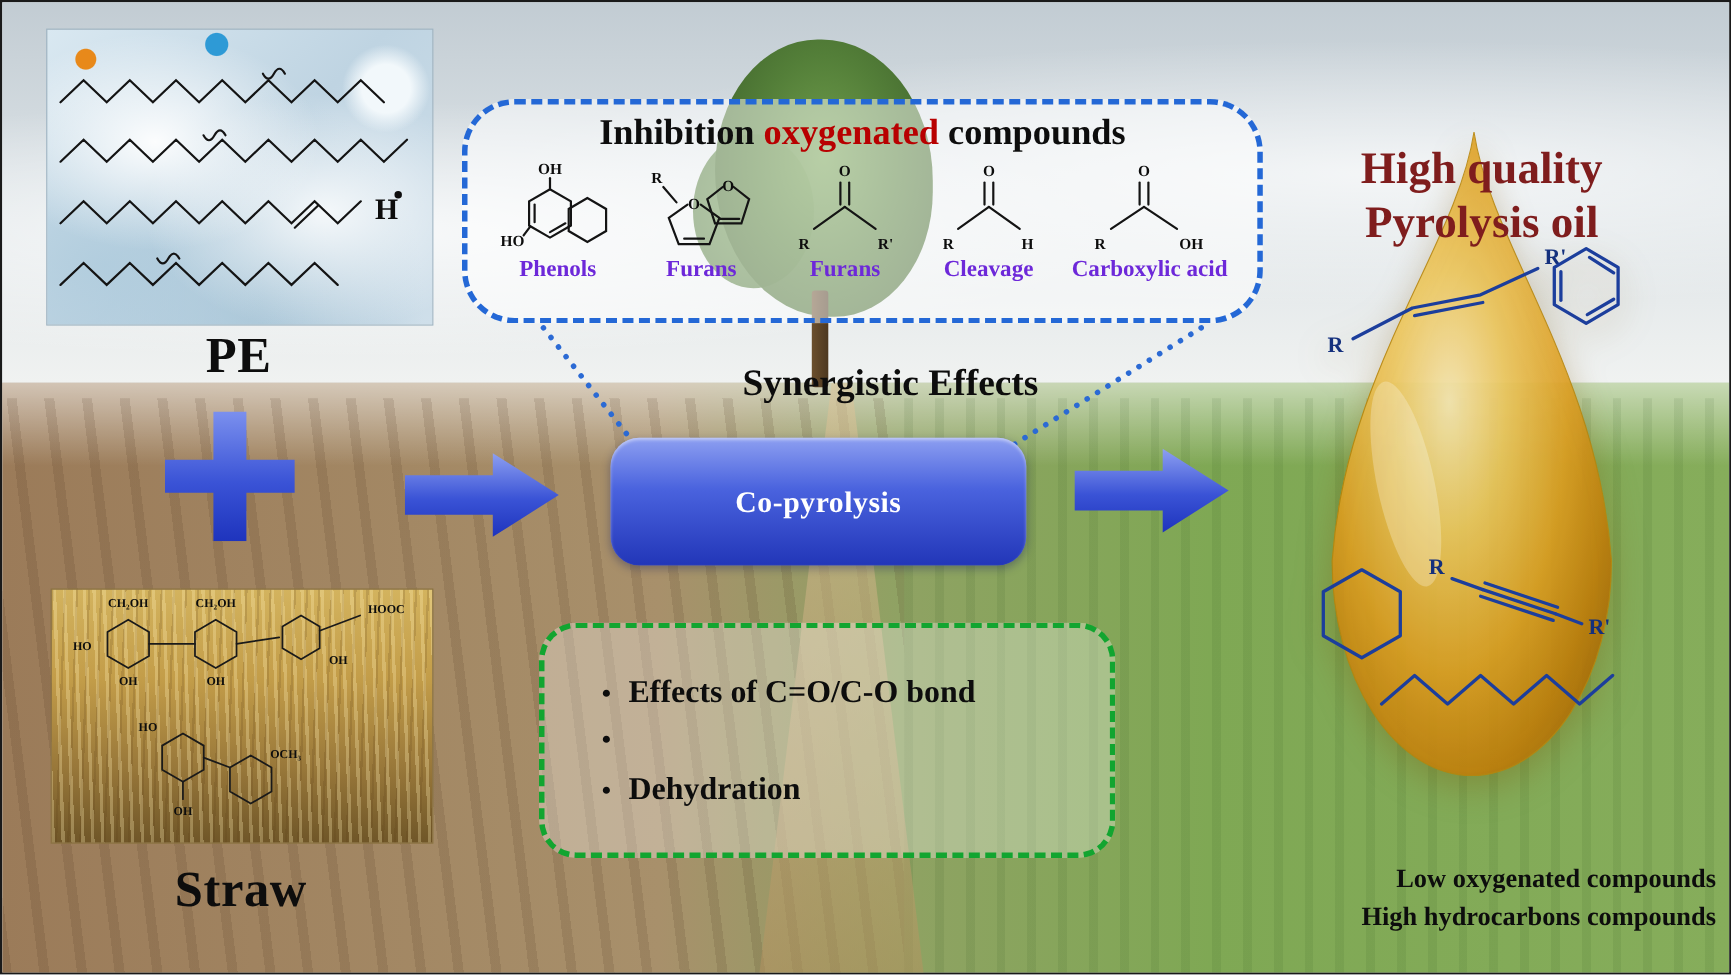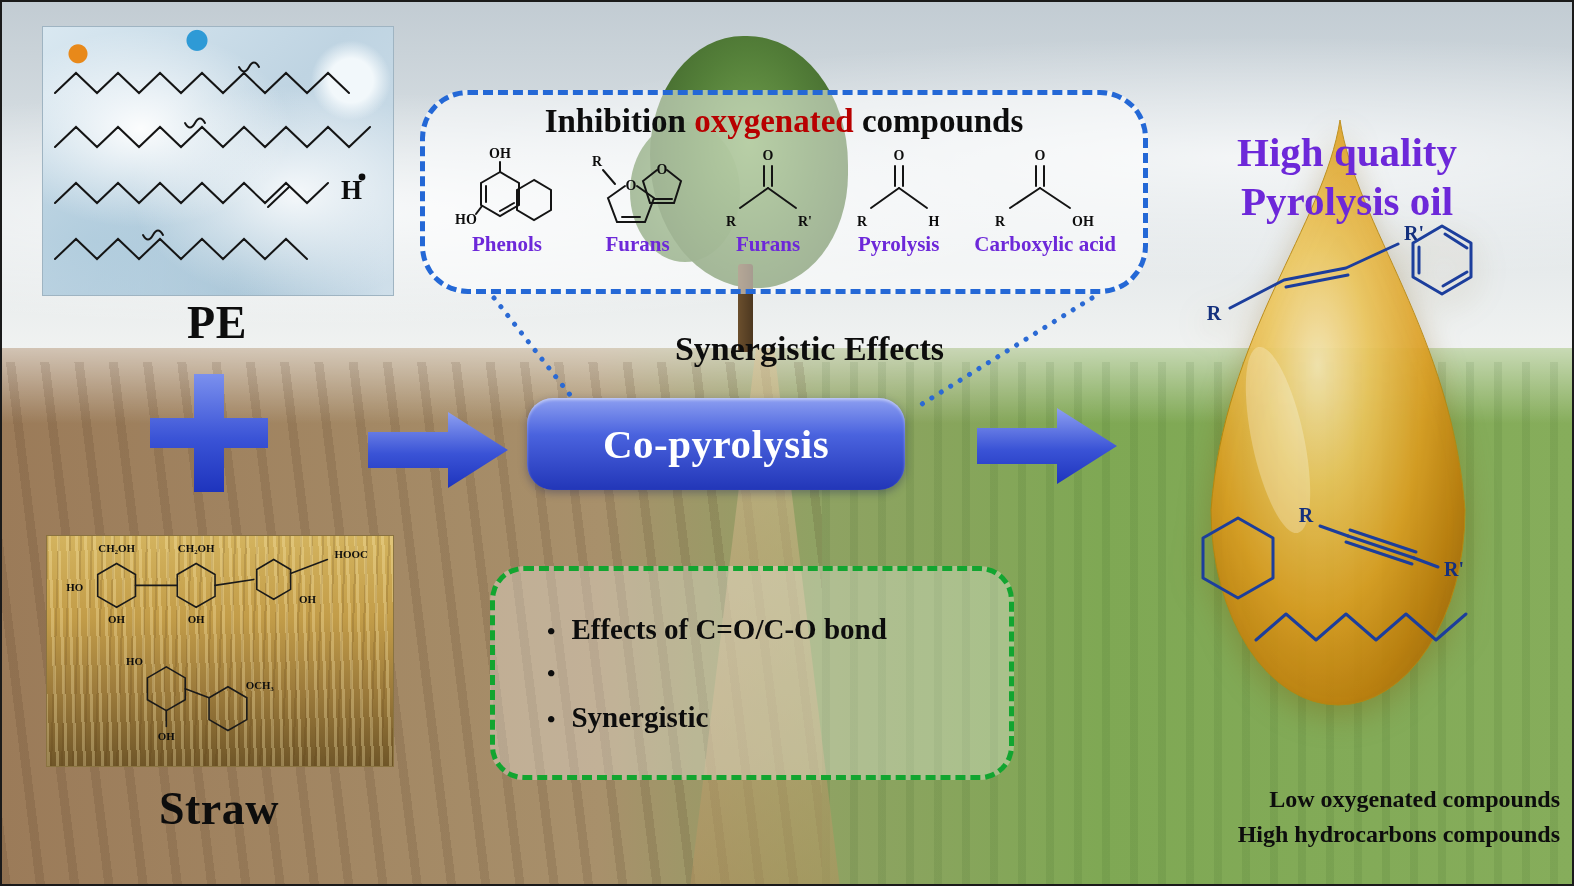--- a/index.html
+++ b/index.html
@@ -63,28 +63,28 @@
   .mol-row{display:flex;justify-content:space-between;align-items:flex-end;width:664px;margin-top:2px;}
   .mol{display:flex;flex-direction:column;align-items:center;}
   .mol-name{font-weight:700;font-size:21px;color:#6d28d9;margin-top:-2px;white-space:nowrap;}
   .mechanism-box{left:488px;top:564px;width:524px;height:214px;box-sizing:border-box;
     border:5px dashed #12a530;border-radius:34px;background:rgba(255,255,255,.30);
     display:flex;flex-direction:column;justify-content:center;gap:14px;padding-left:52px;}
   .mech-item{display:flex;align-items:baseline;gap:16px;font-weight:700;font-size:29px;color:#0d0d0d;}
   .mech-bullet{font-size:24px;}
   
   .synergistic{left:542px;top:328px;width:400px;text-align:right;font-weight:700;font-size:34px;color:#0d0d0d;}
-  .co-btn{left:525px;top:396px;width:378px;height:92px;border-radius:26px;
+  .co-btn{left:553px;top:396px;width:378px;height:116px;border-radius:26px;
     background:linear-gradient(180deg,#8d9ff1 0%,#4a63de 40%,#2236b8 100%);
     box-shadow:0 3px 8px rgba(20,30,90,.35), inset 0 2px 3px rgba(255,255,255,.45);
     display:flex;align-items:center;justify-content:center;
-    color:#ffffff;font-weight:700;font-size:41px;letter-spacing:.5px;}
+    color:#ffffff;font-weight:700;font-size:27px;letter-spacing:.5px;}
   
   .product-title{left:1180px;top:126px;width:330px;text-align:center;font-weight:700;font-size:41px;
-    color:#6d28d9;line-height:1.2;}
+    color:#7f1d1d;line-height:1.2;}
   .product-footer{left:1128px;top:780px;width:430px;text-align:right;font-weight:700;font-size:24px;
     color:#0d0d0d;line-height:1.45;}
   .droplet-svg{filter:drop-shadow(0 10px 16px rgba(120,80,0,.35));}
   
   svg text{font-family:"Liberation Serif","DejaVu Serif",serif;}
   .bond{stroke:#141414;stroke-width:2;fill:none;stroke-linecap:round;}
   .bond-thin{stroke:#1a1a1a;stroke-width:1.6;fill:none;stroke-linecap:round;}
   .atom{fill:#0d0d0d;font-size:14px;font-weight:700;}
   .atom-sm{fill:#0d0d0d;font-size:11px;font-weight:700;}
   .oil-bond{stroke:#1c3e9c;stroke-width:3;fill:none;stroke-linecap:round;stroke-linejoin:round;}
@@ -254,21 +254,21 @@
       <div class="mol">
         <svg width="110" height="92" viewBox="0 0 110 92">
           <text class="atom" x="55" y="18" text-anchor="middle">O</text>
           <line class="bond" x1="51" y1="24" x2="51" y2="44"></line>
           <line class="bond" x1="59" y1="24" x2="59" y2="44"></line>
           <line class="bond" x1="55" y1="46" x2="27" y2="66"></line>
           <line class="bond" x1="55" y1="46" x2="83" y2="66"></line>
           <text class="atom" x="18" y="84" text-anchor="middle">R</text>
           <text class="atom" x="90" y="84" text-anchor="middle">H</text>
         </svg>
-        <div class="mol-name">Pyrolysis</div>
+        <div class="mol-name">Cleavage</div>
       </div>
 
       <div class="mol">
         <svg width="130" height="92" viewBox="0 0 130 92">
           <text class="atom" x="60" y="18" text-anchor="middle">O</text>
           <line class="bond" x1="56" y1="24" x2="56" y2="44"></line>
           <line class="bond" x1="64" y1="24" x2="64" y2="44"></line>
           <line class="bond" x1="60" y1="46" x2="30" y2="66"></line>
           <line class="bond" x1="60" y1="46" x2="90" y2="66"></line>
           <text class="atom" x="20" y="84" text-anchor="middle">R</text>
@@ -301,21 +301,21 @@
   <div class="abs mechanism-box">
     <div class="mech-item">
       <span class="mech-bullet">•</span>
       <span>Effects of C=O/C-O bond</span>
     </div>
     <div class="mech-item">
       <span class="mech-bullet">•</span>
     </div>
     <div class="mech-item">
       <span class="mech-bullet">•</span>
-      <span>Synergistic</span>
+      <span>Dehydration</span>
     </div>
   </div>
 
   <div class="abs product-title">
     <div>High quality</div>
     <div>Pyrolysis oil</div>
   </div>
   <div class="abs product-footer">
     <div>Low oxygenated compounds</div>
     <div>High hydrocarbons compounds</div>

